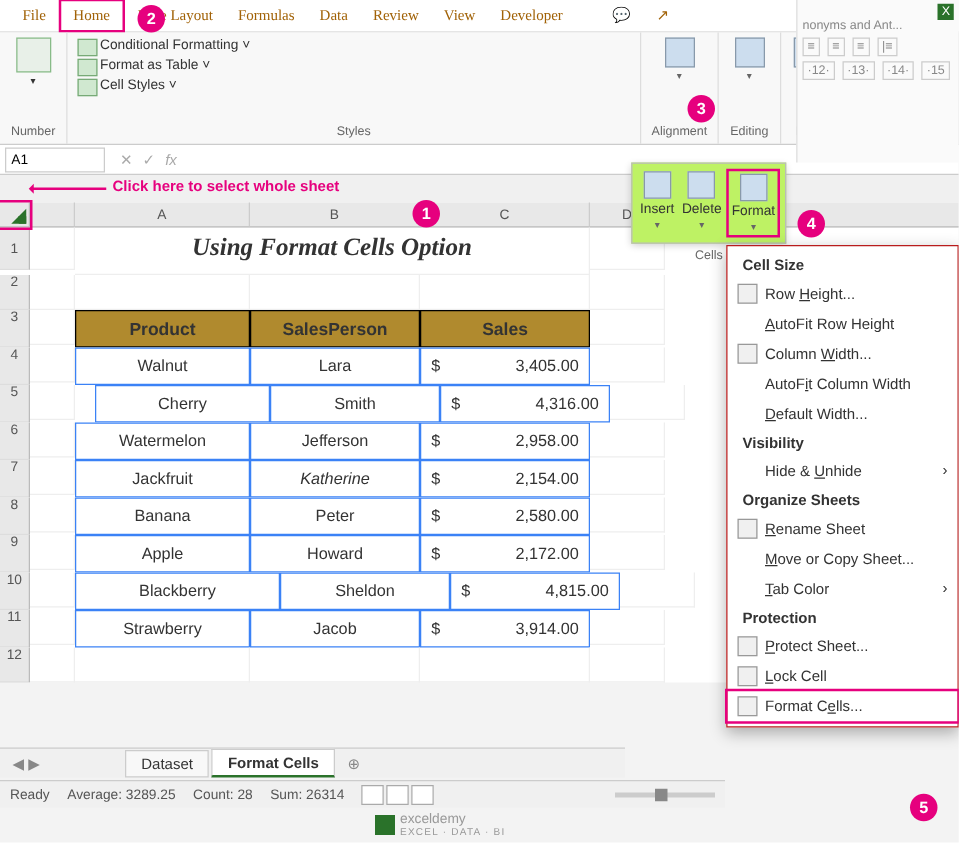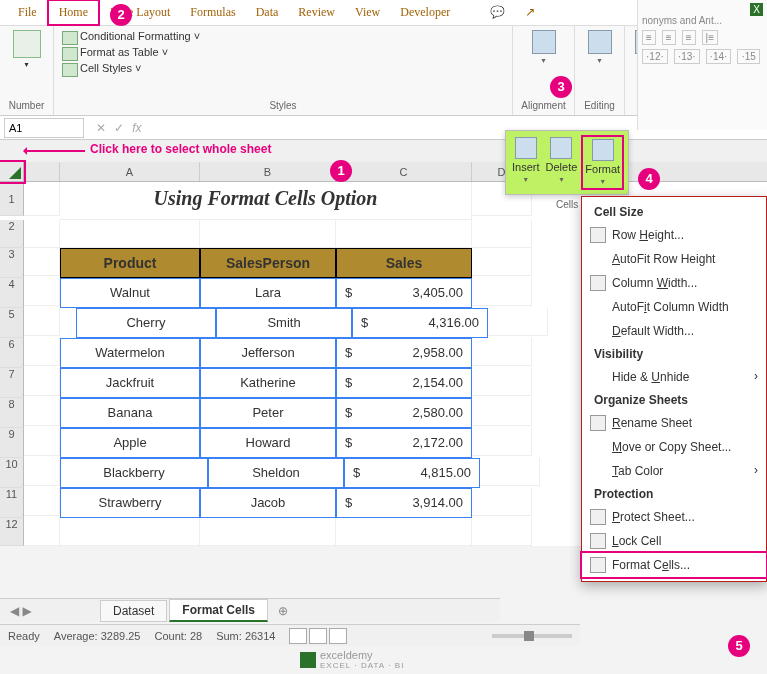--- a/index.html
+++ b/index.html
@@ -267,21 +267,21 @@
         <div class="tbl-cell tbl-sales" style="width:136px;">
           <span>$</span>
           <span>2,958.00</span>
         </div>
         <div class="cell" style="width:60px;"></div>
       </div>
       <div class="gridrow">
         <div class="row-h">7</div>
         <div class="cell" style="width:36px;"></div>
         <div class="tbl-cell" style="width:140px;">Jackfruit</div>
-        <div class="tbl-cell" style="width:136px;">Katherine</div>
+        <div class="tbl-cell" style="width:136px;font-style:italic;">Katherine</div>
         <div class="tbl-cell tbl-sales" style="width:136px;">
           <span>$</span>
           <span>2,154.00</span>
         </div>
         <div class="cell" style="width:60px;"></div>
       </div>
       <div class="gridrow">
         <div class="row-h">8</div>
         <div class="cell" style="width:36px;"></div>
         <div class="tbl-cell" style="width:140px;">Banana</div>
@@ -299,21 +299,21 @@
         <div class="tbl-cell" style="width:136px;">Howard</div>
         <div class="tbl-cell tbl-sales" style="width:136px;">
           <span>$</span>
           <span>2,172.00</span>
         </div>
         <div class="cell" style="width:60px;"></div>
       </div>
       <div class="gridrow">
         <div class="row-h">10</div>
         <div class="cell" style="width:36px;"></div>
-        <div class="tbl-cell" style="width:148px;text-align:center;">Blackberry</div>
+        <div class="tbl-cell" style="width:164px;text-align:center;">Blackberry</div>
         <div class="tbl-cell" style="width:136px;">Sheldon</div>
         <div class="tbl-cell tbl-sales" style="width:136px;">
           <span>$</span>
           <span>4,815.00</span>
         </div>
         <div class="cell" style="width:60px;"></div>
       </div>
       <div class="gridrow">
         <div class="row-h">11</div>
         <div class="cell" style="width:36px;"></div>

